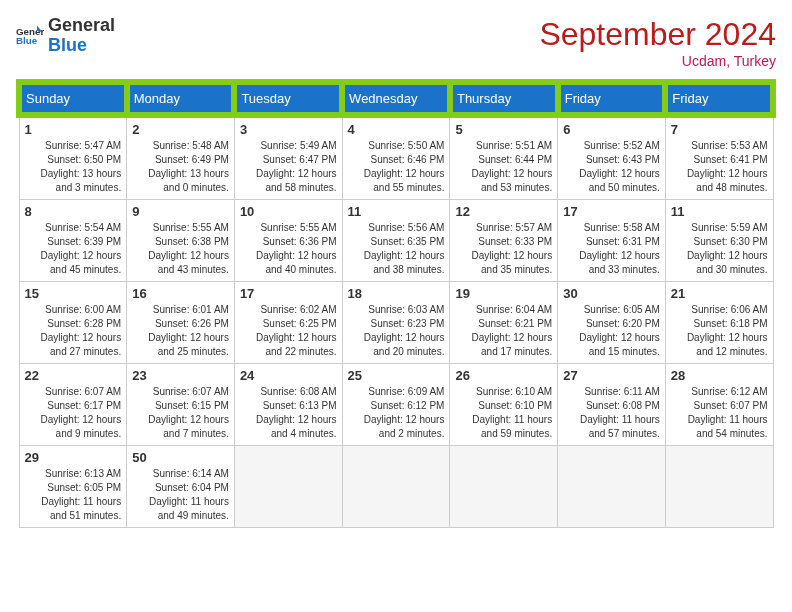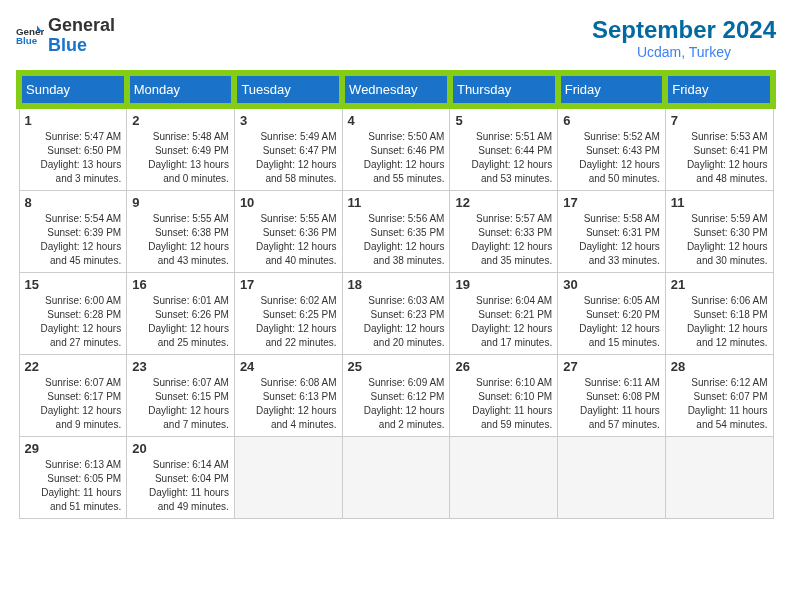--- a/index.html
+++ b/index.html
@@ -31,28 +31,27 @@
       color: #1a73c8;
     }
     .logo-icon {
       width: 28px;
       height: 28px;
     }
     .title-block {
       text-align: right;
     }
     .month-title {
-      font-size: 24px;
-      font-weight: bold;
-      color: #0369a1;
+      font-size: 32px;
+      font-weight: normal;
+      color: #b91c1c;
     }
     .location {
       font-size: 14px;
-      color: #3b82f6;
-      text-align: center;
+      color: #be185d;
     }
     .calendar {
       width: 100%;
       border-collapse: collapse;
       font-size: 11px;
     }
     .calendar th {
       background: #1a73c8;
       color: #fff;
       padding: 6px 4px;
@@ -356,21 +355,21 @@
       <tr>
         <td>
     <span class="day-number">29</span>
     <div class="day-info">
       Sunrise: 6:13 AM<br>
       Sunset: 6:05 PM<br>
       Daylight: 11 hours and 51 minutes.
     </div>
   </td>
         <td>
-    <span class="day-number">20</span>
+    <span class="day-number">50</span>
     <div class="day-info">
       Sunrise: 6:14 AM<br>
       Sunset: 6:04 PM<br>
       Daylight: 11 hours and 49 minutes.
     </div>
   </td>
         <td class="empty"></td>
         <td class="empty"></td>
         <td class="empty"></td>
         <td class="empty"></td>

